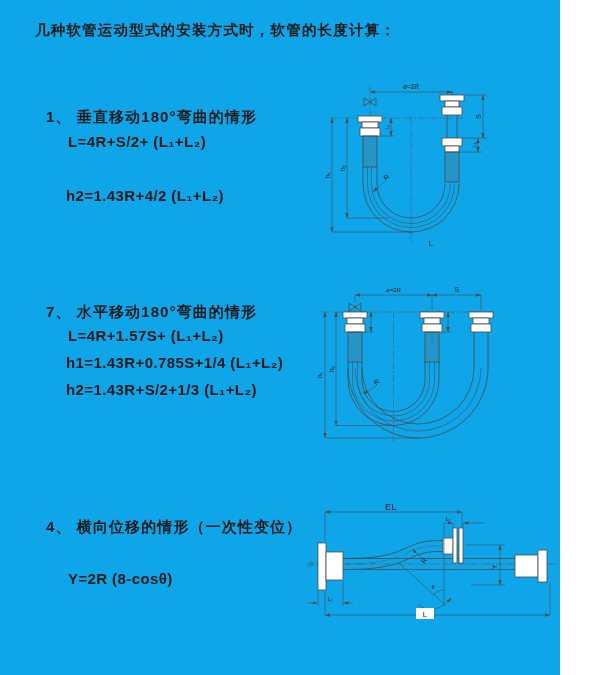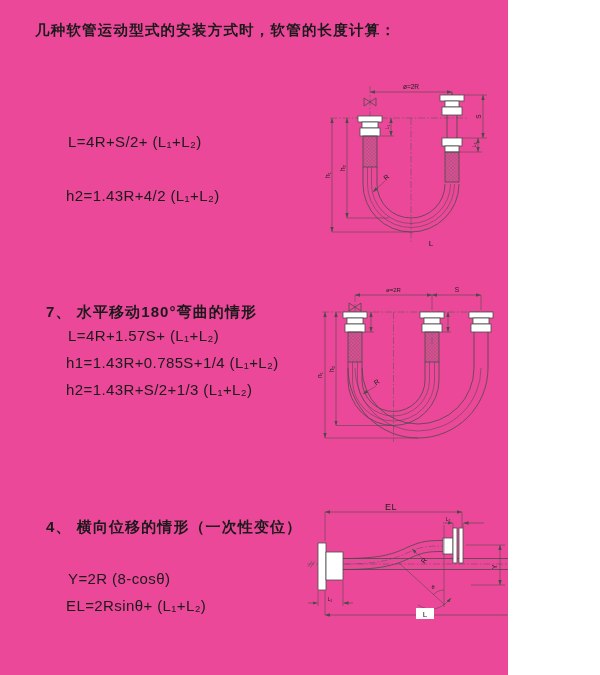--- a/index.html
+++ b/index.html
@@ -1,46 +1,46 @@
 <!DOCTYPE html>
 <html><head>
 <meta charset="utf-8">
 <style>
   html,body{margin:0;padding:0;background:#fff}
-  .page{position:relative;width:508px;height:675px;background:#ec4899;overflow:hidden;
+  .page{position:relative;width:560px;height:675px;background:#0ea5e9;overflow:hidden;
         font-family:"Liberation Sans","DejaVu Sans",sans-serif;color:#1a1a1a}
   .title{position:absolute;left:35px;top:21px;font-size:14.5px;font-weight:700;letter-spacing:1.2px}
   .sec-h{position:absolute;font-size:15px;font-weight:600;letter-spacing:1.1px;white-space:nowrap}
-  .formula{position:absolute;font-size:15px;font-weight:400;letter-spacing:.4px;white-space:nowrap}
+  .formula{position:absolute;font-size:15px;font-weight:700;letter-spacing:.4px;white-space:nowrap}
   svg.diag{position:absolute}
   svg text{fill:#222;font-family:"Liberation Sans","DejaVu Sans",sans-serif}
   .ln{stroke:#4a4a4a;stroke-width:.8;fill:none}
   .lt{stroke:#4a4a4a;stroke-width:.55;fill:none}
   .cl{stroke:#555;stroke-width:.55;fill:none;stroke-dasharray:7 2 1.6 2}
   .part{fill:#ffffff;stroke:#4a4a4a;stroke-width:.8}
   .dim{stroke:#4a4a4a;stroke-width:.6;fill:none}
 </style>
 </head>
 <body>
 
 <div class="page">
 
   <div class="title">几种软管运动型式的安装方式时，软管的长度计算：</div>
 
+  <div class="sec-h" style="left:46px;top:108px">1、 垂直移动180°弯曲的情形</div>
   <div class="formula" style="left:68px;top:133px">L=4R+S/2+ (L₁+L₂)</div>
   <div class="formula" style="left:66px;top:187px">h2=1.43R+4/2 (L₁+L₂)</div>
 
   <div class="sec-h" style="left:46px;top:303px">7、 水平移动180°弯曲的情形</div>
   <div class="formula" style="left:68px;top:327px">L=4R+1.57S+ (L₁+L₂)</div>
   <div class="formula" style="left:66px;top:354px">h1=1.43R+0.785S+1/4 (L₁+L₂)</div>
   <div class="formula" style="left:66px;top:381px">h2=1.43R+S/2+1/3 (L₁+L₂)</div>
 
   <div class="sec-h" style="left:46px;top:518px">4、 横向位移的情形（一次性变位）</div>
   <div class="formula" style="left:68px;top:570px">Y=2R (8-cosθ)</div>
-  <div class="formula" style="left:66px;top:597px">EL=2Rsinθ+ (L₁+L₂)</div>
 
   <svg class="diag" style="left:325px;top:70px" width="235" height="185" viewBox="0 0 235 185">
     <defs>
       <marker id="aE1" markerUnits="userSpaceOnUse" markerWidth="5" markerHeight="3.4" refX="5" refY="1.7" orient="auto">
           <path d="M0,0 L5,1.7 L0,3.4 Z" fill="#4a4a4a"></path>
         </marker>
       <marker id="aS1" markerUnits="userSpaceOnUse" markerWidth="5" markerHeight="3.4" refX="0" refY="1.7" orient="auto">
           <path d="M5,0 L0,1.7 L5,3.4 Z" fill="#4a4a4a"></path>
         </marker>
       <pattern id="hb1" width="3.5" height="3.5" patternUnits="userSpaceOnUse">

